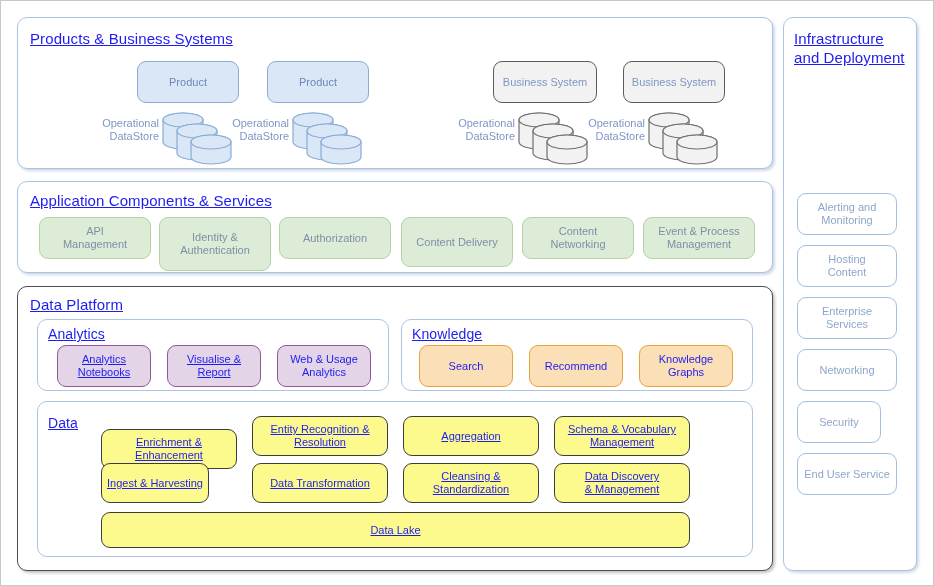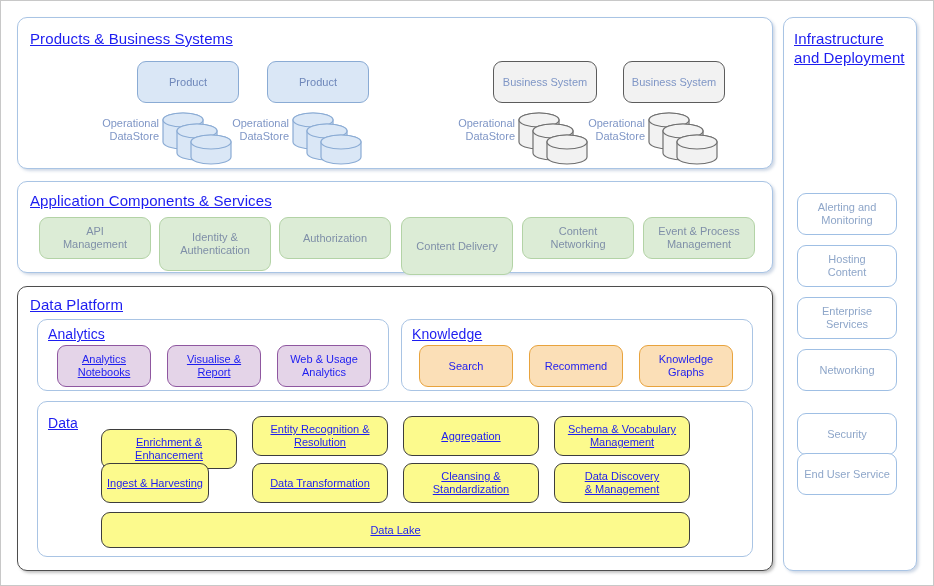--- a/index.html
+++ b/index.html
@@ -166,21 +166,21 @@
     <span class="lbl">API
 Management</span>
   </div>
   <div class="node green" style="left:158px;top:216px;width:112px;height:54px;">
     <span class="lbl">Identity &amp;
 Authentication</span>
   </div>
   <div class="node green" style="left:278px;top:216px;width:112px;height:42px;">
     <span class="lbl">Authorization</span>
   </div>
-  <div class="node green" style="left:400px;top:216px;width:112px;height:58px;">
+  <div class="node green" style="left:400px;top:216px;width:112px;height:50px;">
     <span class="lbl">Content Delivery</span>
   </div>
   <div class="node green" style="left:521px;top:216px;width:112px;height:42px;">
     <span class="lbl">Content
 Networking</span>
   </div>
   <div class="node green" style="left:642px;top:216px;width:112px;height:42px;">
     <span class="lbl">Event &amp; Process
 Management</span>
   </div>
@@ -271,20 +271,20 @@
     <span class="lbl">Hosting
 Content</span>
   </div>
   <div class="node infra" style="left:796px;top:296px;width:100px;height:42px;">
     <span class="lbl">Enterprise
 Services</span>
   </div>
   <div class="node infra" style="left:796px;top:348px;width:100px;height:42px;">
     <span class="lbl">Networking</span>
   </div>
-  <div class="node infra" style="left:796px;top:412px;width:100px;height:42px;">
+  <div class="node infra" style="left:796px;top:400px;width:84px;height:42px;">
     <span class="lbl">Security</span>
   </div>
   <div class="node infra" style="left:796px;top:452px;width:100px;height:42px;">
     <span class="lbl">End User Service</span>
   </div>
 
 </div>
 
 </body></html>

